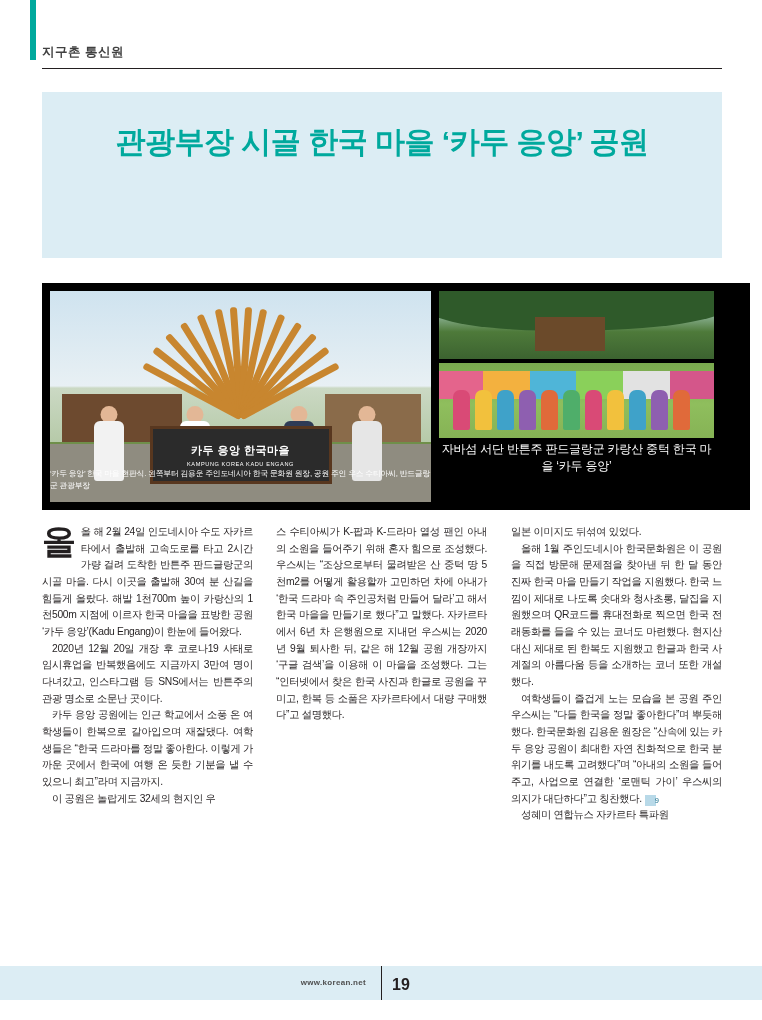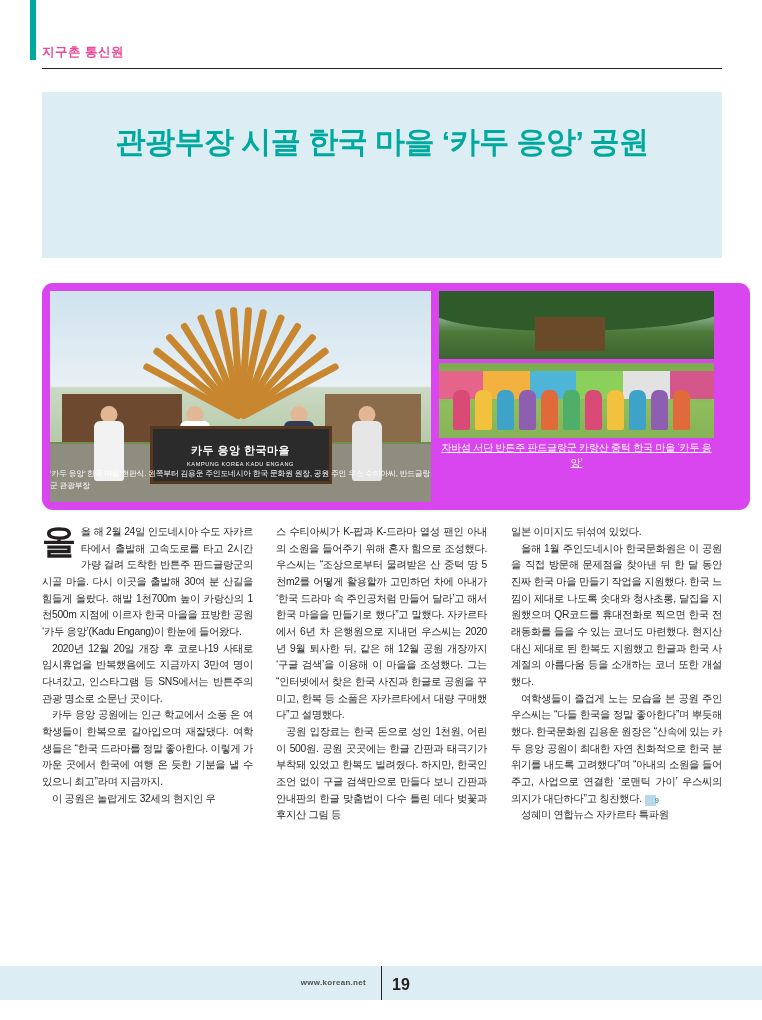--- a/index.html
+++ b/index.html
@@ -28,21 +28,21 @@
     height: 60px;
     background: #00a99d;
   }
   .kicker {
     position: absolute;
     left: 42px;
     top: 44px;
     font-size: 12.5px;
     font-weight: bold;
     letter-spacing: 0.5px;
-    color: #ec4899;
+    color: #404040;
   }
   .kicker-rule {
     position: absolute;
     left: 42px;
     top: 68px;
     width: 680px;
     height: 1px;
     background: #231f20;
   }
   
@@ -76,22 +76,21 @@
     color: #231f20;
     letter-spacing: -0.5px;
   }
   
   .photo-block {
     position: absolute;
     left: 42px;
     top: 283px;
     width: 708px;
     height: 227px;
-    background: #d946ef;
-    border-radius: 11px;
+    background: #000000;
   }
   .photo-left {
     position: absolute;
     left: 8px;
     top: 8px;
     width: 381px;
     height: 211px;
     overflow: hidden;
     background: #6b8f4e;
   }
@@ -111,26 +110,25 @@
     width: 275px;
     height: 75px;
     overflow: hidden;
     background: #7fae55;
   }
   .cap-right {
     position: absolute;
     left: 397px;
     top: 158px;
     width: 275px;
-    font-size: 10px;
+    font-size: 12px;
     line-height: 1.45;
     color: #ffffff;
     text-align: center;
     letter-spacing: -0.2px;
-    text-decoration: underline;
   }
   .cap-left {
     position: absolute;
     left: 8px;
     top: 185px;
     width: 381px;
     font-size: 7.8px;
     line-height: 1.5;
     color: #ffffff;
     letter-spacing: -0.2px;
@@ -479,21 +477,20 @@
         <span class="dropcap">올</span>
         <p class="noindent">올 해 2월 24일 인도네시아 수도 자카르타에서 출발해 고속도로를 타고 2시간가량 걸려 도착한 반튼주 판드글랑군의 시골 마을. 다시 이곳을 출발해 30여 분 산길을 힘들게 올랐다. 해발 1천700m 높이 카랑산의 1천500m 지점에 이르자 한국 마을을 표방한 공원 ‘카두 응앙’(Kadu Engang)이 한눈에 들어왔다.</p>
       </div>
       <p>2020년 12월 20일 개장 후 코로나19 사태로 임시휴업을 반복했음에도 지금까지 3만여 명이 다녀갔고, 인스타그램 등 SNS에서는 반튼주의 관광 명소로 소문난 곳이다.</p>
       <p>카두 응앙 공원에는 인근 학교에서 소풍 온 여학생들이 한복으로 갈아입으며 재잘댔다. 여학생들은 “한국 드라마를 정말 좋아한다. 이렇게 가까운 곳에서 한국에 여행 온 듯한 기분을 낼 수 있으니 최고”라며 지금까지.</p>
       <p>이 공원은 놀랍게도 32세의 현지인 우</p>
     </div>
 
     <div class="col c2">
       <p class="noindent">스 수티아씨가 K-팝과 K-드라마 열성 팬인 아내의 소원을 들어주기 위해 혼자 힘으로 조성했다. 우스씨는 “조상으로부터 물려받은 산 중턱 땅 5천m2를 어떻게 활용할까 고민하던 차에 아내가 ‘한국 드라마 속 주인공처럼 만들어 달라’고 해서 한국 마을을 만들기로 했다”고 말했다. 자카르타에서 6년 차 은행원으로 지내던 우스씨는 2020년 9월 퇴사한 뒤, 같은 해 12월 공원 개장까지 ‘구글 검색’을 이용해 이 마을을 조성했다. 그는 “인터넷에서 찾은 한국 사진과 한글로 공원을 꾸미고, 한복 등 소품은 자카르타에서 대량 구매했다”고 설명했다.</p>
-      <p>공원 입장료는 한국 돈으로 성인 1천원, 어린이 500원. 공원 곳곳에는 한글 간판과 태극기가 부착돼 있었고 한복도 빌려줬다. 하지만, 한국인 조언 없이 구글 검색만으로 만들다 보니 간판과 안내판의 한글 맞춤법이 다수 틀린 데다 벚꽃과 후지산 그림 등</p>
     </div>
 
     <div class="col c3">
       <p class="noindent">일본 이미지도 뒤섞여 있었다.</p>
       <p>올해 1월 주인도네시아 한국문화원은 이 공원을 직접 방문해 문제점을 찾아낸 뒤 한 달 동안 진짜 한국 마을 만들기 작업을 지원했다. 한국 느낌이 제대로 나도록 솟대와 청사초롱, 달집을 지원했으며 QR코드를 휴대전화로 찍으면 한국 전래동화를 들을 수 있는 코너도 마련했다. 현지산 대신 제대로 된 한복도 지원했고 한글과 한국 사계절의 아름다움 등을 소개하는 코너 또한 개설했다.</p>
       <p><span>여학생들이 즐겁게 노는 모습을 본 공원 주인 우스씨는 “다들 한국을 정말 좋아한다”며 뿌듯해했다. 한국문화원 김용운 원장은 “산속에 있는 카두 응앙 공원이 최대한 자연 친화적으로 한국 분위기를 내도록 고려했다”며 “아내의 소원을 들어주고, 사업으로 연결한 ‘로맨틱 가이’ 우스씨의 의지가 대단하다”고 칭찬했다.</span><span class="endmark">9</span></p>
       <p class="byline">성혜미 연합뉴스 자카르타 특파원</p>
     </div>
   </div>
 

